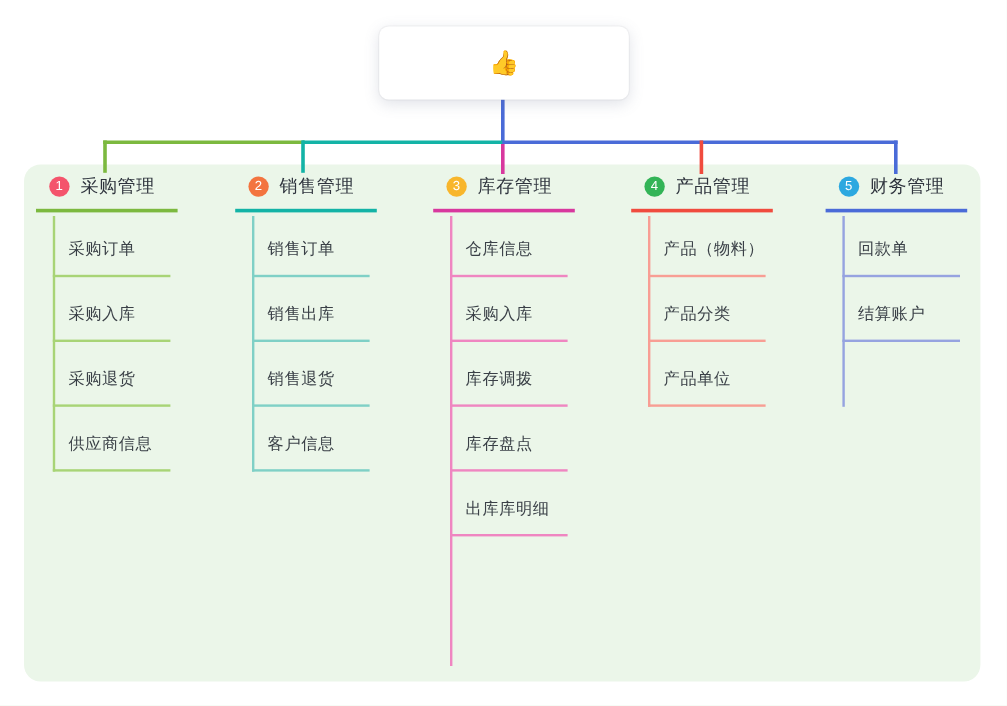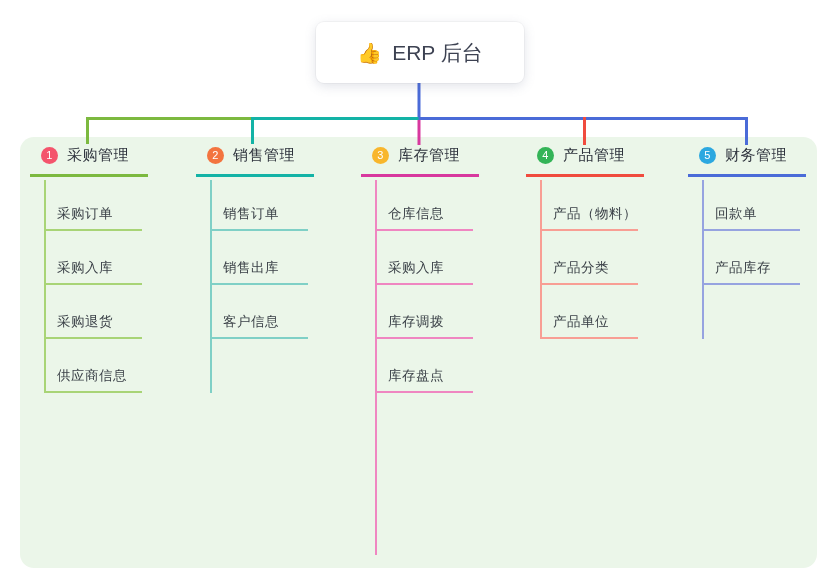--- a/index.html
+++ b/index.html
@@ -35,34 +35,33 @@
     width:17px;height:17px;border-radius:50%;flex:0 0 17px;
     background:var(--badge,#999);color:#ffffff;font-size:11px;line-height:17px;
     display:flex;align-items:center;justify-content:center;
   }
   .vline{
     position:absolute;left:14px;top:43px;width:2px;
     background:var(--light,#ccc);
   }
   .row{
     position:relative;height:54px;box-sizing:border-box;
-    display:flex;align-items:flex-end;padding:16px 0 8px 27px;
+    display:flex;align-items:center;padding:16px 0 8px 27px;
     font-size:13.5px;color:#3a4047;letter-spacing:.5px;
   }
   .row::after{
     content:"";position:absolute;left:14px;right:6px;bottom:0;height:2px;
     background:var(--light,#ccc);
   }
 </style>
 </head>
 <body>
 
 <div class="root-card">
   <span class="root-icon">👍</span>
-  <span>ERP 后台</span>
 </div>
 
 <div class="panel" style="background: rgb(235, 246, 233);"></div>
 
 <svg class="connectors" width="839" height="160" viewBox="0 0 839 160">
   <line x1="419" y1="83" x2="419" y2="120" stroke-width="3" stroke="#4a6bd8"></line>
   <line x1="86" y1="118.5" x2="253.5" y2="118.5" stroke-width="3" stroke="#7cb93f"></line>
   <line x1="252" y1="118.5" x2="420" y2="118.5" stroke-width="3" stroke="#13b3a6"></line>
   <line x1="418.5" y1="118.5" x2="748" y2="118.5" stroke-width="3" stroke="#4a6bd8"></line>
   <line x1="87.5" y1="117" x2="87.5" y2="144" stroke-width="3" stroke="#7cb93f"></line>
@@ -98,20 +97,23 @@
     <span>销售管理</span>
   </div>
   <div class="vline" style="height: 213px;"></div>
   <div class="row">
       <span>销售订单</span>
     </div>
   <div class="row">
       <span>销售出库</span>
     </div>
   <div class="row">
+      <span>销售退货</span>
+    </div>
+  <div class="row">
       <span>客户信息</span>
     </div>
 </div>
 
 <div class="col" style="left: 361px; --strong: #d8389e; --light: #ef86c1; --badge: #f8b62c;">
   <div class="bheader">
     <span class="badge">3</span>
     <span>库存管理</span>
   </div>
   <div class="vline" style="height: 375px;"></div>
@@ -119,20 +121,23 @@
       <span>仓库信息</span>
     </div>
   <div class="row">
       <span>采购入库</span>
     </div>
   <div class="row">
       <span>库存调拨</span>
     </div>
   <div class="row">
       <span>库存盘点</span>
+    </div>
+  <div class="row">
+      <span>出库库明细</span>
     </div>
 </div>
 
 <div class="col" style="left: 526px; --strong: #f04b3e; --light: #f89e94; --badge: #33b457;">
   <div class="bheader">
     <span class="badge">4</span>
     <span>产品管理</span>
   </div>
   <div class="vline" style="height: 159px;"></div>
   <div class="row">
@@ -149,15 +154,15 @@
 <div class="col" style="left: 688px; --strong: #4a6bd8; --light: #96a3e0; --badge: #2ca8e0;">
   <div class="bheader">
     <span class="badge">5</span>
     <span>财务管理</span>
   </div>
   <div class="vline" style="height: 159px;"></div>
   <div class="row">
       <span>回款单</span>
     </div>
   <div class="row">
-      <span>产品库存</span>
+      <span>结算账户</span>
     </div>
 </div>
 
 </body></html>

